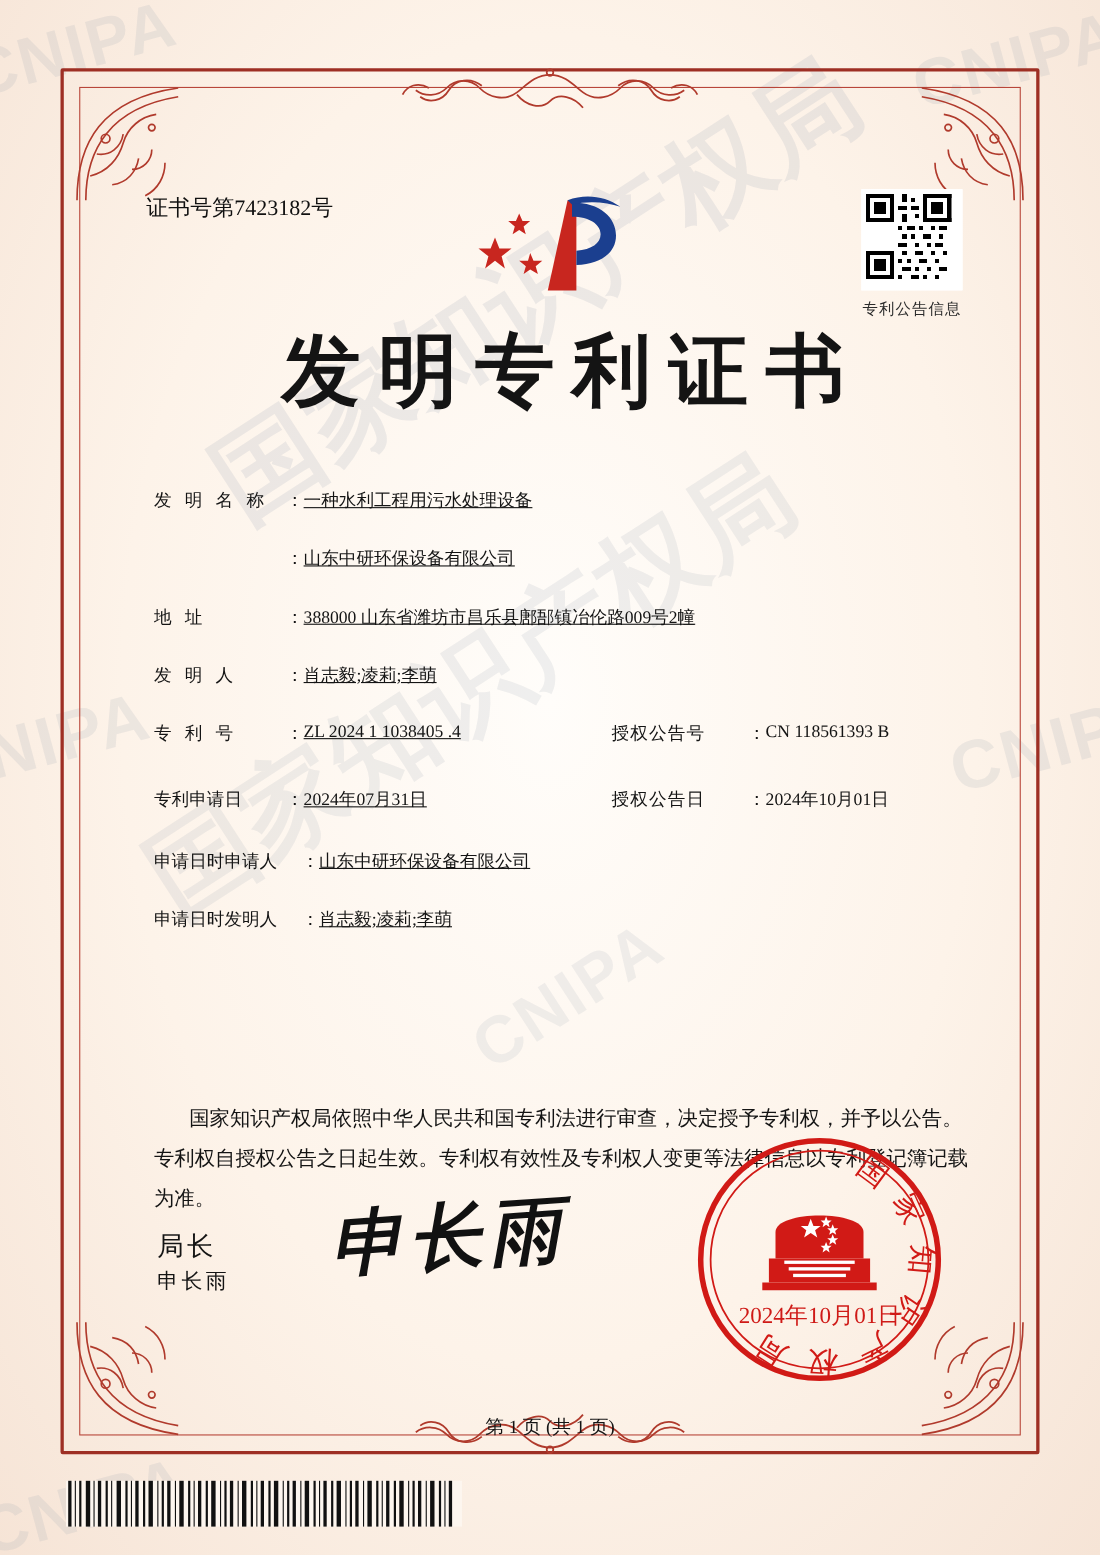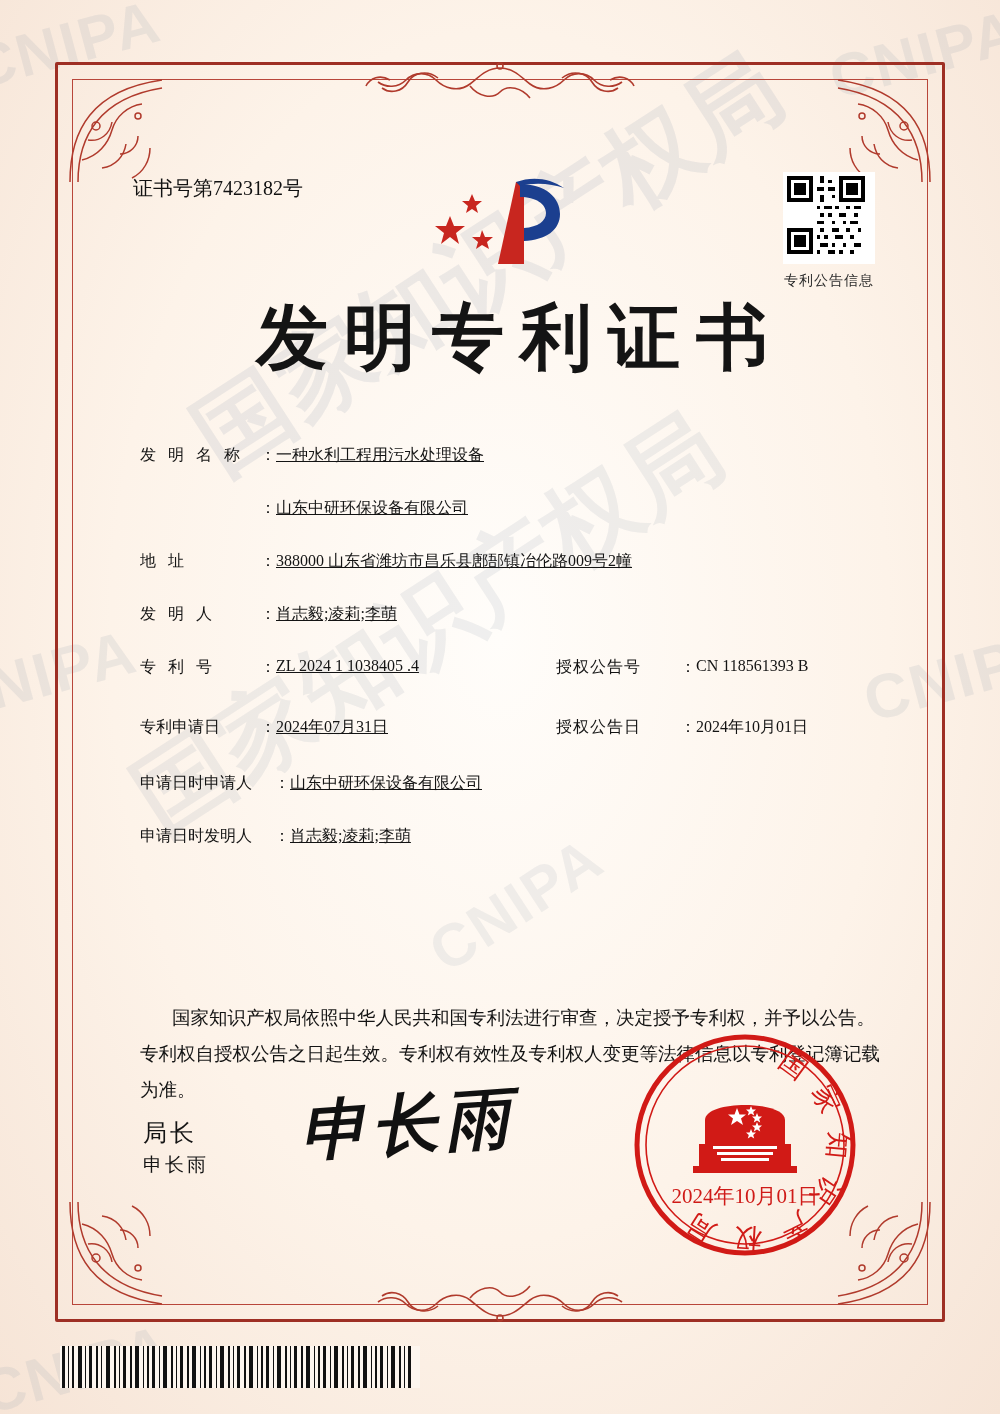--- a/index.html
+++ b/index.html
@@ -423,20 +423,21 @@
           <rect x="-32" y="-6" width="64" height="3"></rect>
           <rect x="-28" y="0" width="56" height="3"></rect>
           <rect x="-24" y="6" width="48" height="3"></rect>
         </g>
       </g>
       <line x1="34" y1="188" x2="196" y2="188" stroke="#d11a16" stroke-width="0"></line>
     </svg>
     <div class="seal-date">2024年10月01日</div>
   </div>
 
+  <div class="page-no">第 1 页 (共 1 页)</div>
 
   <div class="barcode">
     <svg viewBox="0 0 360 42" preserveAspectRatio="none">
       <rect width="360" height="42" fill="#fdf6ef"></rect>
       <g fill="#111">
         <rect x="2" y="0" width="3" height="42"></rect>
           <rect x="8" y="0" width="1" height="42"></rect>
         <rect x="12" y="0" width="2" height="42"></rect>
           <rect x="18" y="0" width="4" height="42"></rect>
         <rect x="25" y="0" width="1" height="42"></rect>

